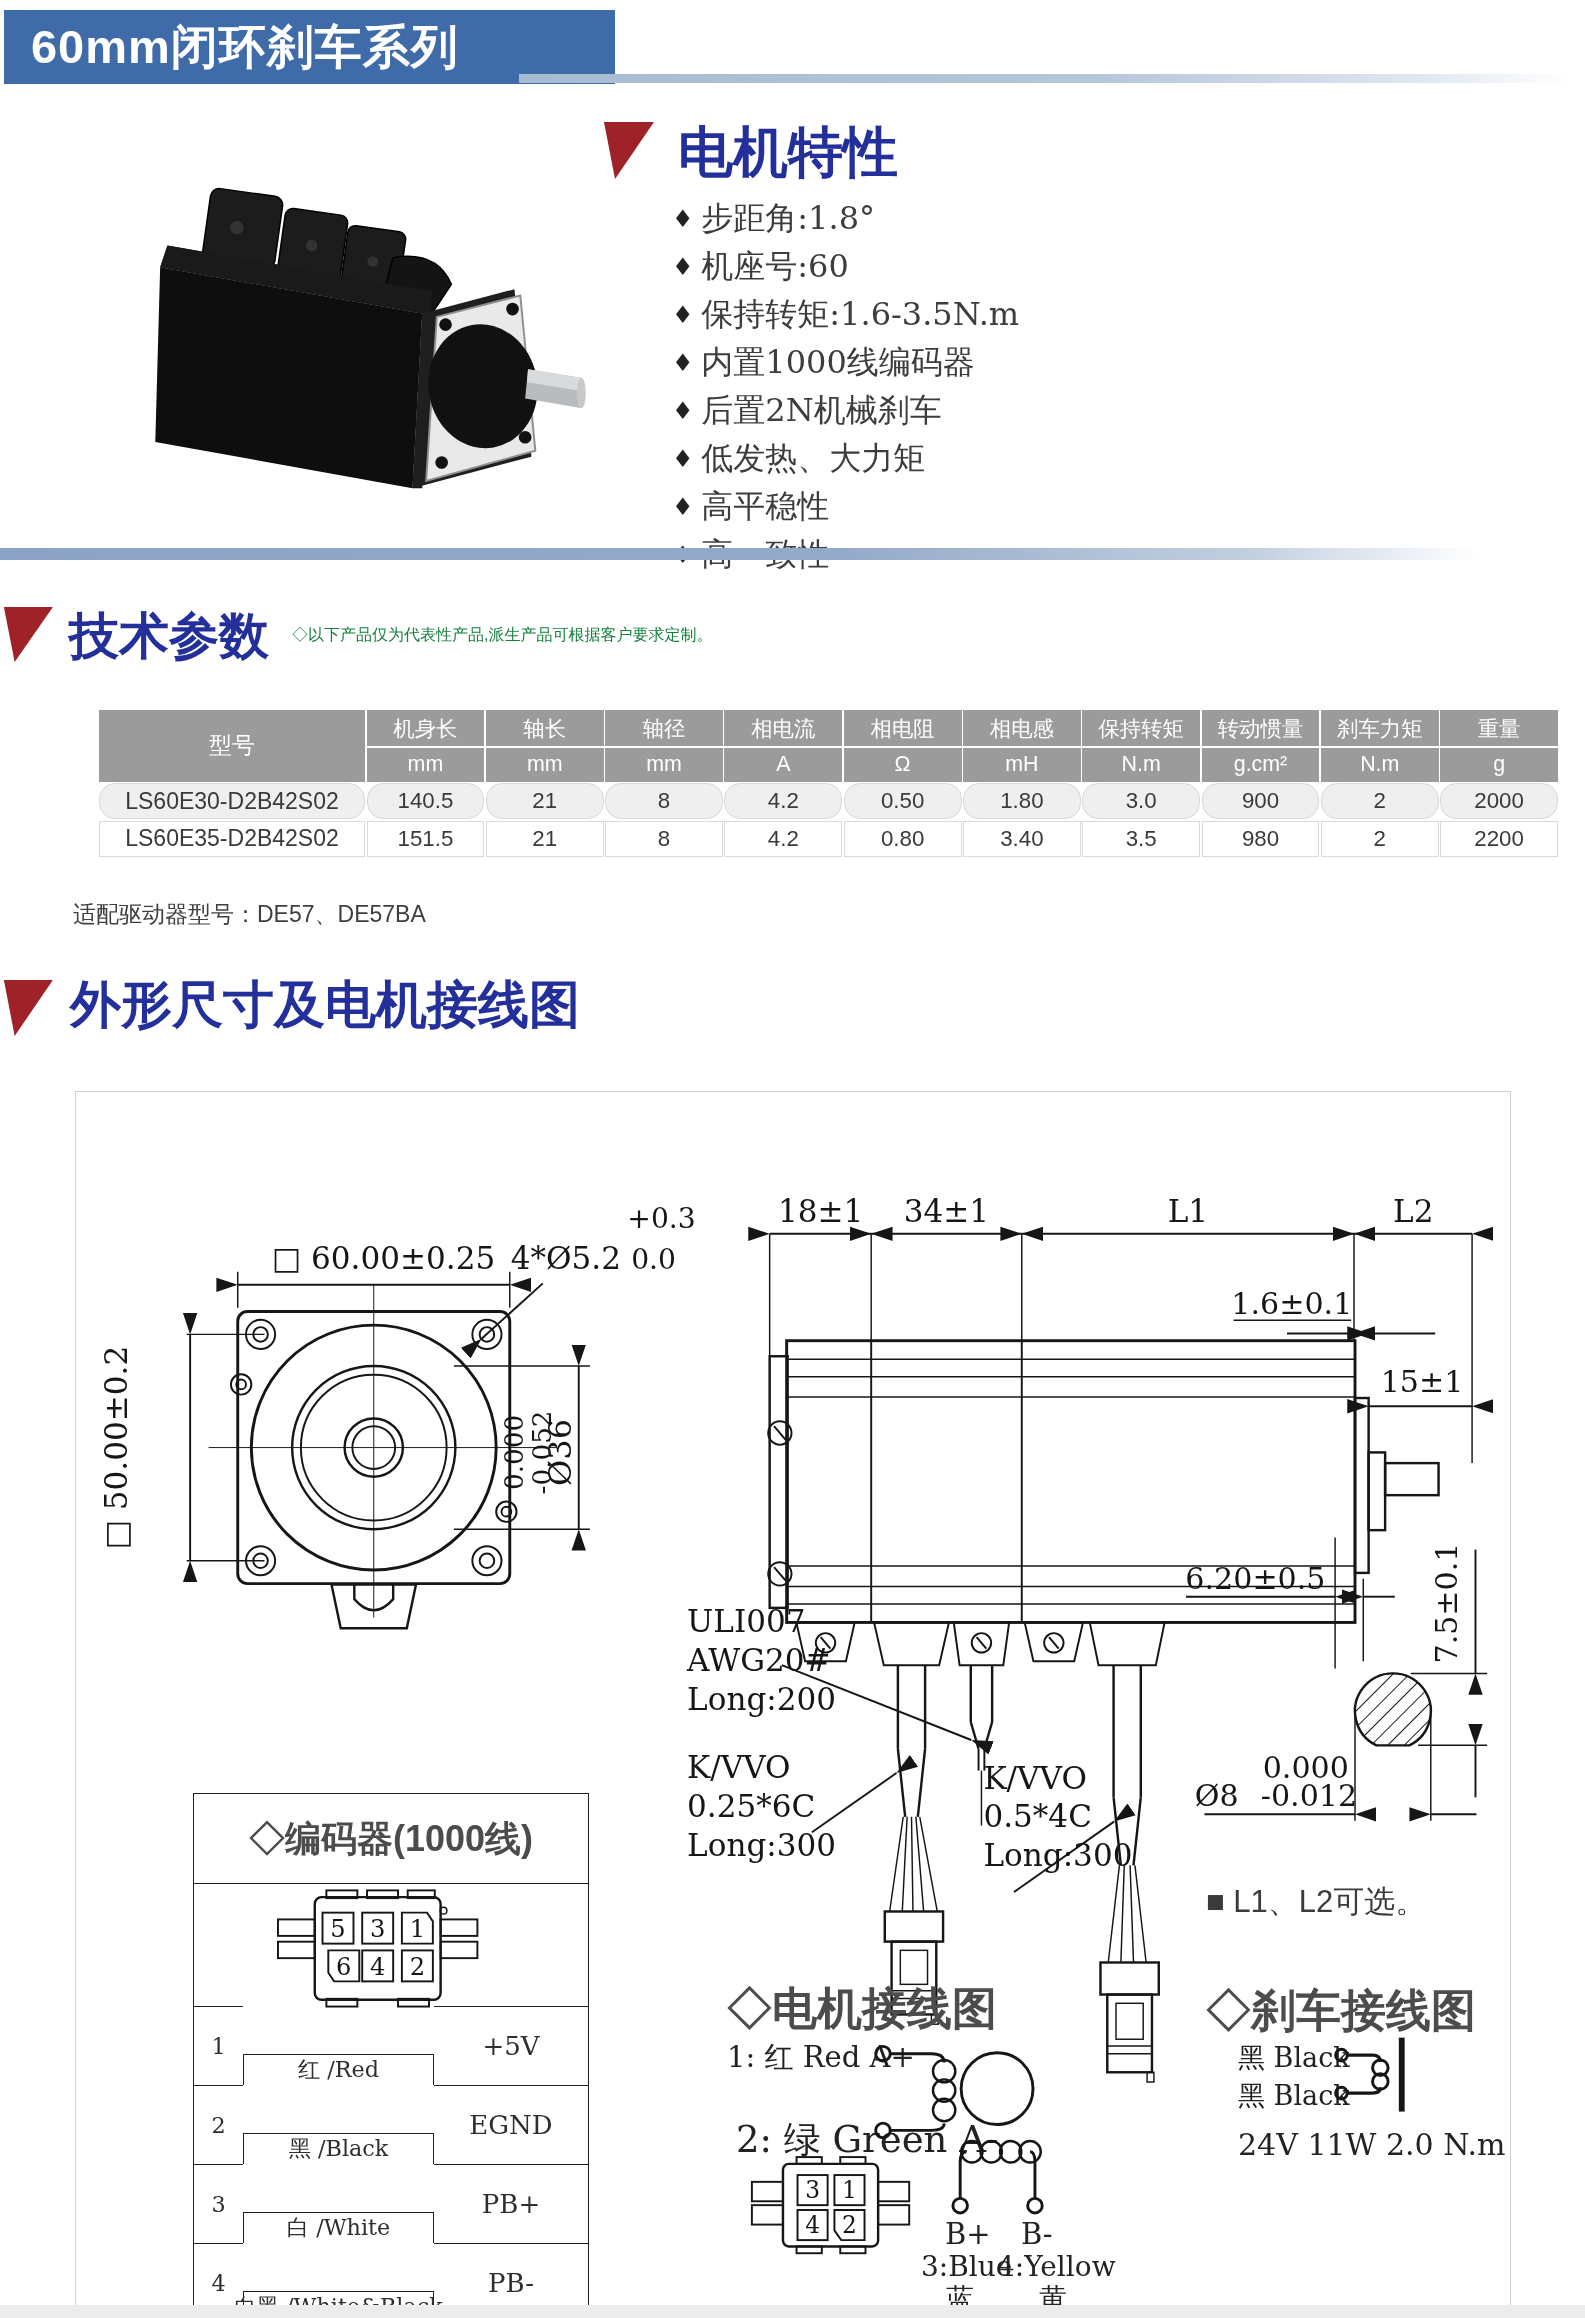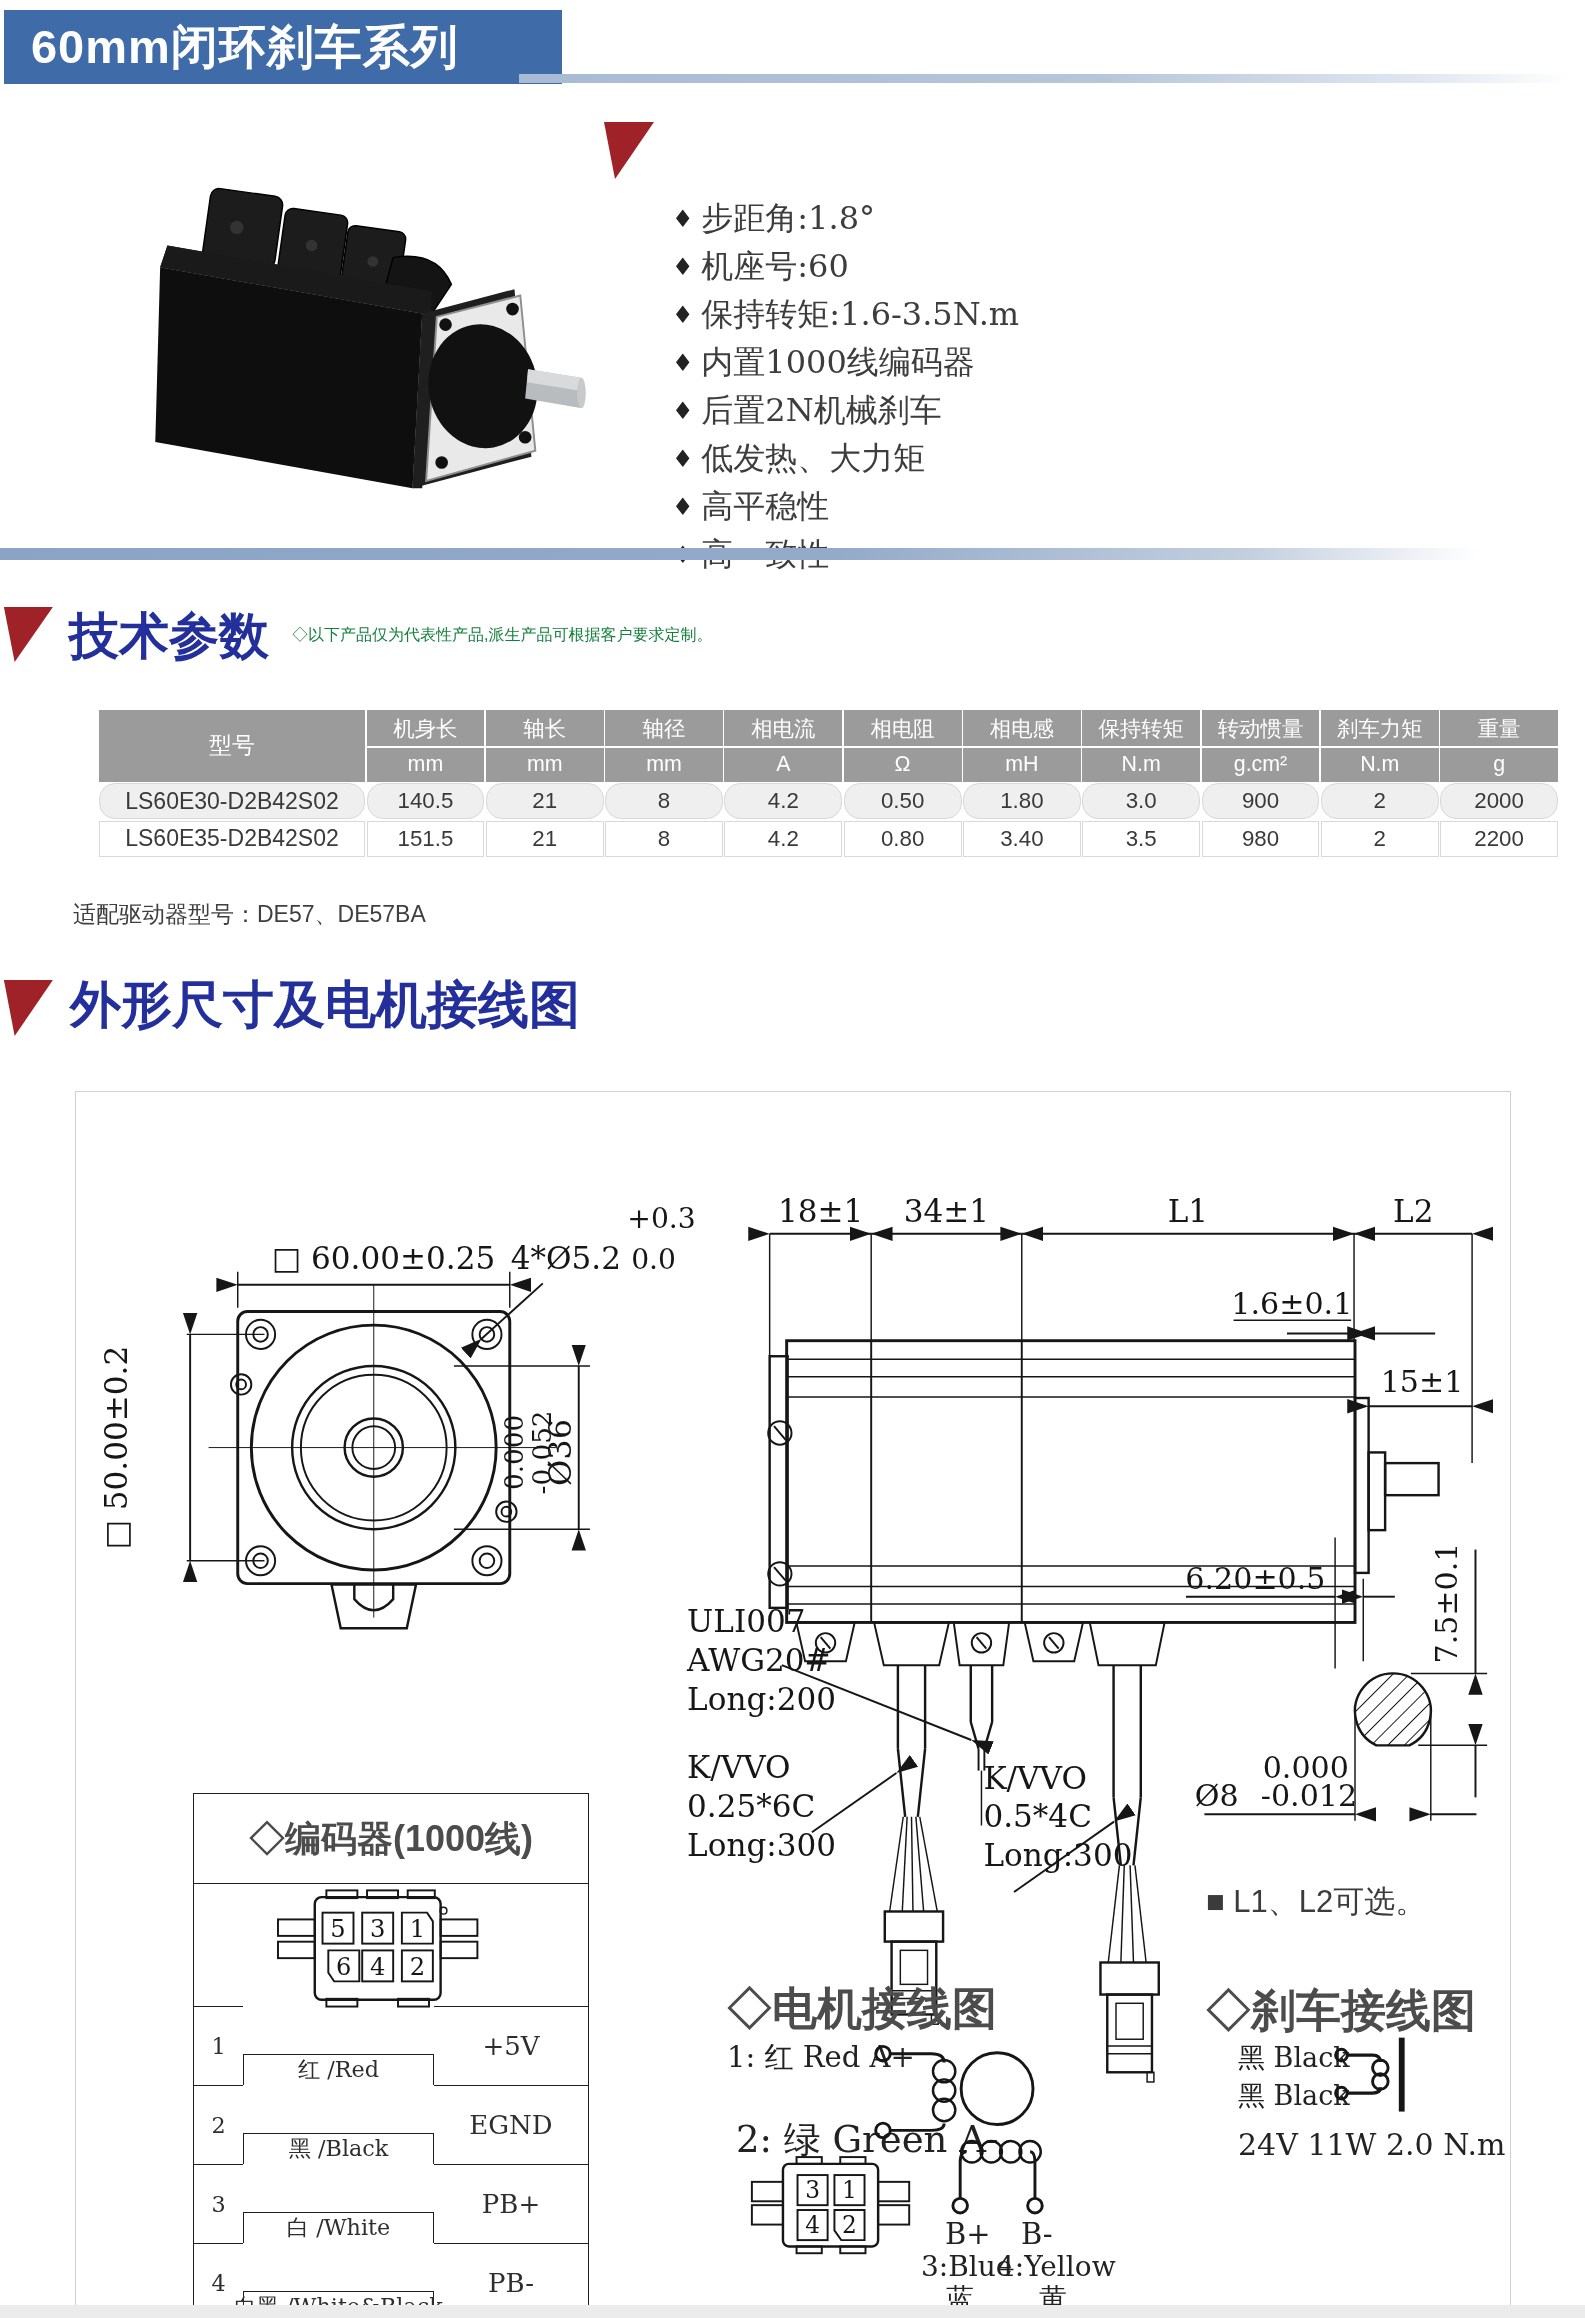--- a/index.html
+++ b/index.html
@@ -1,20 +1,20 @@
 <!DOCTYPE html>
 <html style="font-size:7.8px"><head>
 <meta charset="utf-8">
 <style>
   html,body{margin:0;padding:0;background:#ffffff;}
   #page{position:relative;width:1586px;height:2319px;background:#ffffff;overflow:hidden;
         font-family:"Liberation Sans",sans-serif;color:#3a3a3a;}
   .abs{position:absolute;}
   
-  #header-bar{left:3.9px;top:9.7px;width:558px;height:74px;background:#3f6ba8;}
+  #header-bar{left:3.9px;top:9.7px;width:611px;height:74px;background:#3f6ba8;}
   #header-bar .t{position:absolute;left:27px;top:0;height:74px;line-height:74px;
     font-size:47px;font-weight:bold;color:#ffffff;letter-spacing:1px;white-space:nowrap;}
   #header-tail{left:519px;top:74px;width:1052px;height:8.7px;
     background:linear-gradient(to right,#a7bbd3 0%,#b6c6da 55%,#dfe6ef 85%,#ffffff 100%);}
   
   .red-tri{background:#9e2227;clip-path:polygon(0 0,100% 0,22% 100%);}
   .sec-title{font-weight:bold;color:#232f9b;white-space:nowrap;}
   
   .feat-row{display:flex;align-items:center;height:48px;}
   .feat-row .dia{font-size:24px;color:#222;margin-right:7.8px;font-family:"DejaVu Sans",sans-serif;}
@@ -83,20 +83,21 @@
       <circle cx="660" cy="652" r="13" fill="#111"></circle>
       <circle cx="832" cy="600" r="13" fill="#111"></circle>
 
       <polygon points="838,460 950,478 946,540 832,520" fill="#b9bcbe"></polygon>
       <polygon points="838,460 950,478 948,505 836,487" fill="#d8dadc"></polygon>
       <ellipse cx="948" cy="509" rx="9" ry="31" fill="#c7c9cb"></ellipse>
     </g>
   </svg>
 
   <div class="abs red-tri" style="left:604px;top:122px;width:50px;height:57px;"></div>
+  <div class="abs sec-title" style="left:678px;top:116px;font-size:55px;">电机特性</div>
   <div class="abs" style="left:672px;top:195px;">
     <div class="feat-row">
         <span class="dia">♦</span>
         <span class="txt">步距角:1.8°</span>
       </div>
     <div class="feat-row">
         <span class="dia">♦</span>
         <span class="txt">机座号:60</span>
       </div>
     <div class="feat-row">

